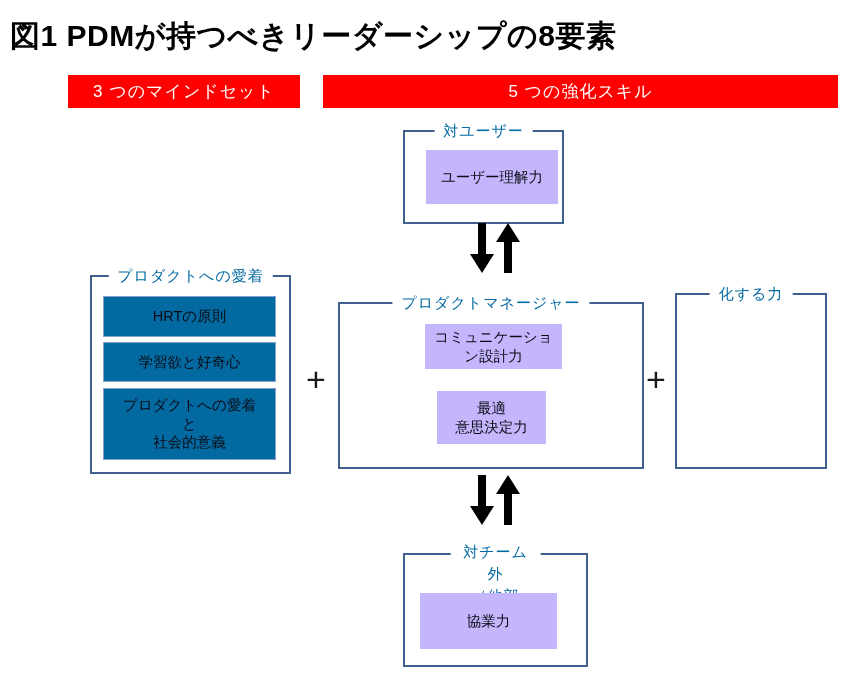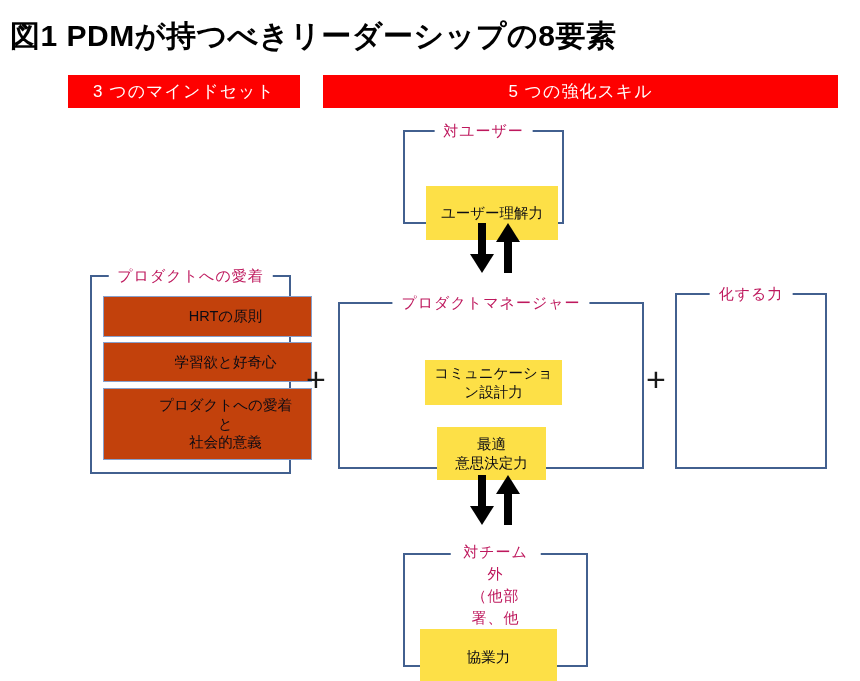--- a/index.html
+++ b/index.html
@@ -19,34 +19,34 @@
   }
   .bar-mindset { left:68px;  width:232px; }
   .bar-skills  { left:323px; width:515px; }
 
   .group {
     position:absolute; border:2px solid #42608f; background:#ffffff;
   }
   .legend {
     position:absolute; top:0; left:50%; transform:translate(-50%,-55%);
     background:#ffffff; padding:0 9px; font-size:15px; white-space:nowrap;
-    color:#be185d; letter-spacing:1px;
+    color:#0369a1; letter-spacing:1px;
   }
   .legend-two-line {
     transform:translate(-50%,-50%); white-space:pre-line; text-align:center;
     line-height:22px;
     margin-top:41px;
   }
   .item {
     position:absolute; display:flex; align-items:center; justify-content:center;
     text-align:center; font-size:14.5px; line-height:1.3;
     white-space:pre-line; color:#0b0b14;
   }
-  .item-medium { background:#fde047;margin-top:36px; }
-  .item-light  { background:#c2410c; border:1px solid #87a0cc;padding-left:36px; }
+  .item-medium { background:#c4b5fd; }
+  .item-light  { background:#0369a1; border:1px solid #87a0cc; }
 
   .plus {
     position:absolute; width:34px; height:42px; display:flex;
     align-items:center; justify-content:center; font-size:34px;
     font-weight:400; color:#1a1a1a;
   }
   .arrow-pair { position:absolute; width:56px; height:52px; }
 </style>
 </head>
 <body>

